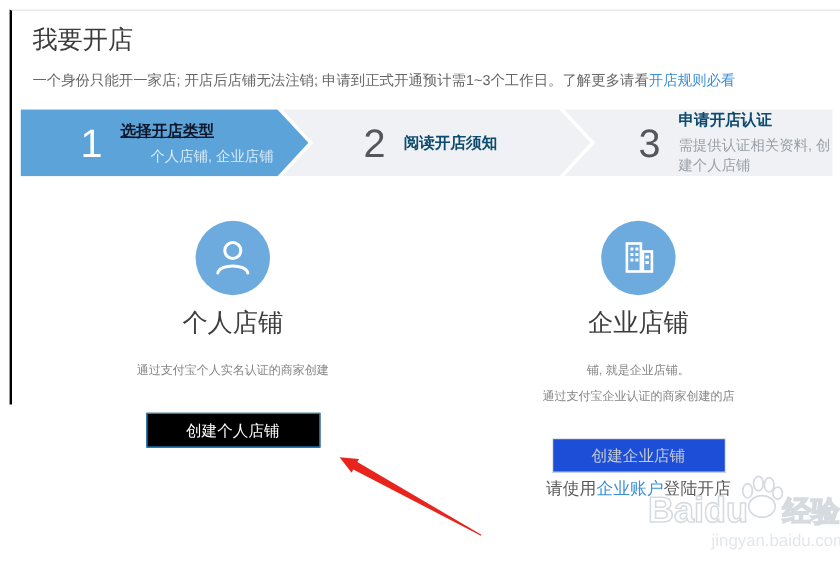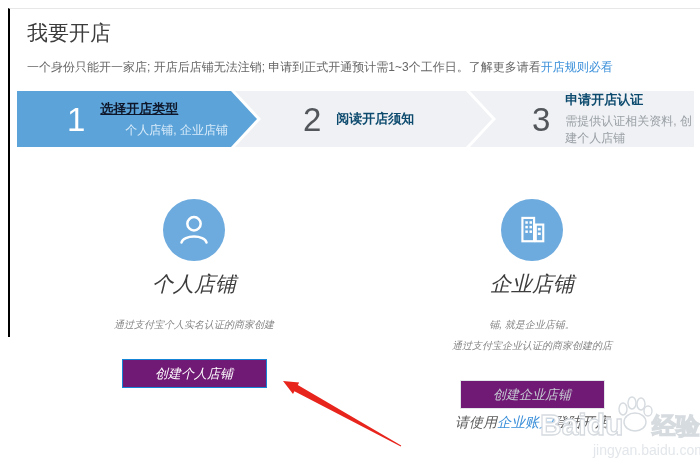--- a/index.html
+++ b/index.html
@@ -23,31 +23,31 @@
   .st-num { font-size:33px; line-height:1; margin-right:15px; }
   .step-1 .st-num { color:#fff; }
   .step-2 .st-num, .step-3 .st-num { color:#53575c; }
   .st-title { font-size:13px; font-weight:bold; }
   .st-sub { font-size:12px; margin-top:4px; }
   .step-1 .st-title { color:#0f172a;text-decoration:underline; }
   .step-1 .st-sub { color:#d9ebfa;margin-left:25px; }
   .step-2 .st-title, .step-3 .st-title { color:#0c4a6e; }
   .step-2 .st-sub, .step-3 .st-sub { color:#9aa0a6; }
 
-  .option { position:absolute; top:190px; width:280px; text-align:center;font-style:italic; }
+  .option { position:absolute; top:175px; width:280px; text-align:center; }
   .opt-personal { left:44px; }
   .opt-enterprise { left:382px; }
   .circle { width:62px; height:62px; border-radius:50%; background:#6dabde;
     margin:0 auto; display:flex; align-items:center; justify-content:center; }
   .opt-title { margin-top:9px; font-size:21px; color:#3d3d3d; }
   .opt-desc { margin-top:16px; font-size:10px; color:#858585; line-height:21px; }
   .btn { display:inline-block; margin-top:24px; width:145px; height:29px; line-height:27px;
     font-size:13px; text-align:center; cursor:pointer; border:1px solid transparent; }
-  .btn-primary { background:#701a75; color:#fff; border-color:#1585d7; }
-  .btn-disabled { background:#701a75; color:#c6ccd2; border-color:#e3e6e9; cursor:default; }
+  .btn-primary { background:#000000; color:#fff; border-color:#1585d7; }
+  .btn-disabled { background:#1d4ed8; color:#c6ccd2; border-color:#e3e6e9; cursor:default; }
   .opt-note { margin-top:5px; font-size:14px; color:#5a5a5a; }
 
   .arrow-svg { position:absolute; left:270px; top:370px; pointer-events:none; }
   .watermark { position:absolute; left:538px; top:392px; pointer-events:none; }
 </style>
 </head>
 <body>
 
 <div class="panel">
 

